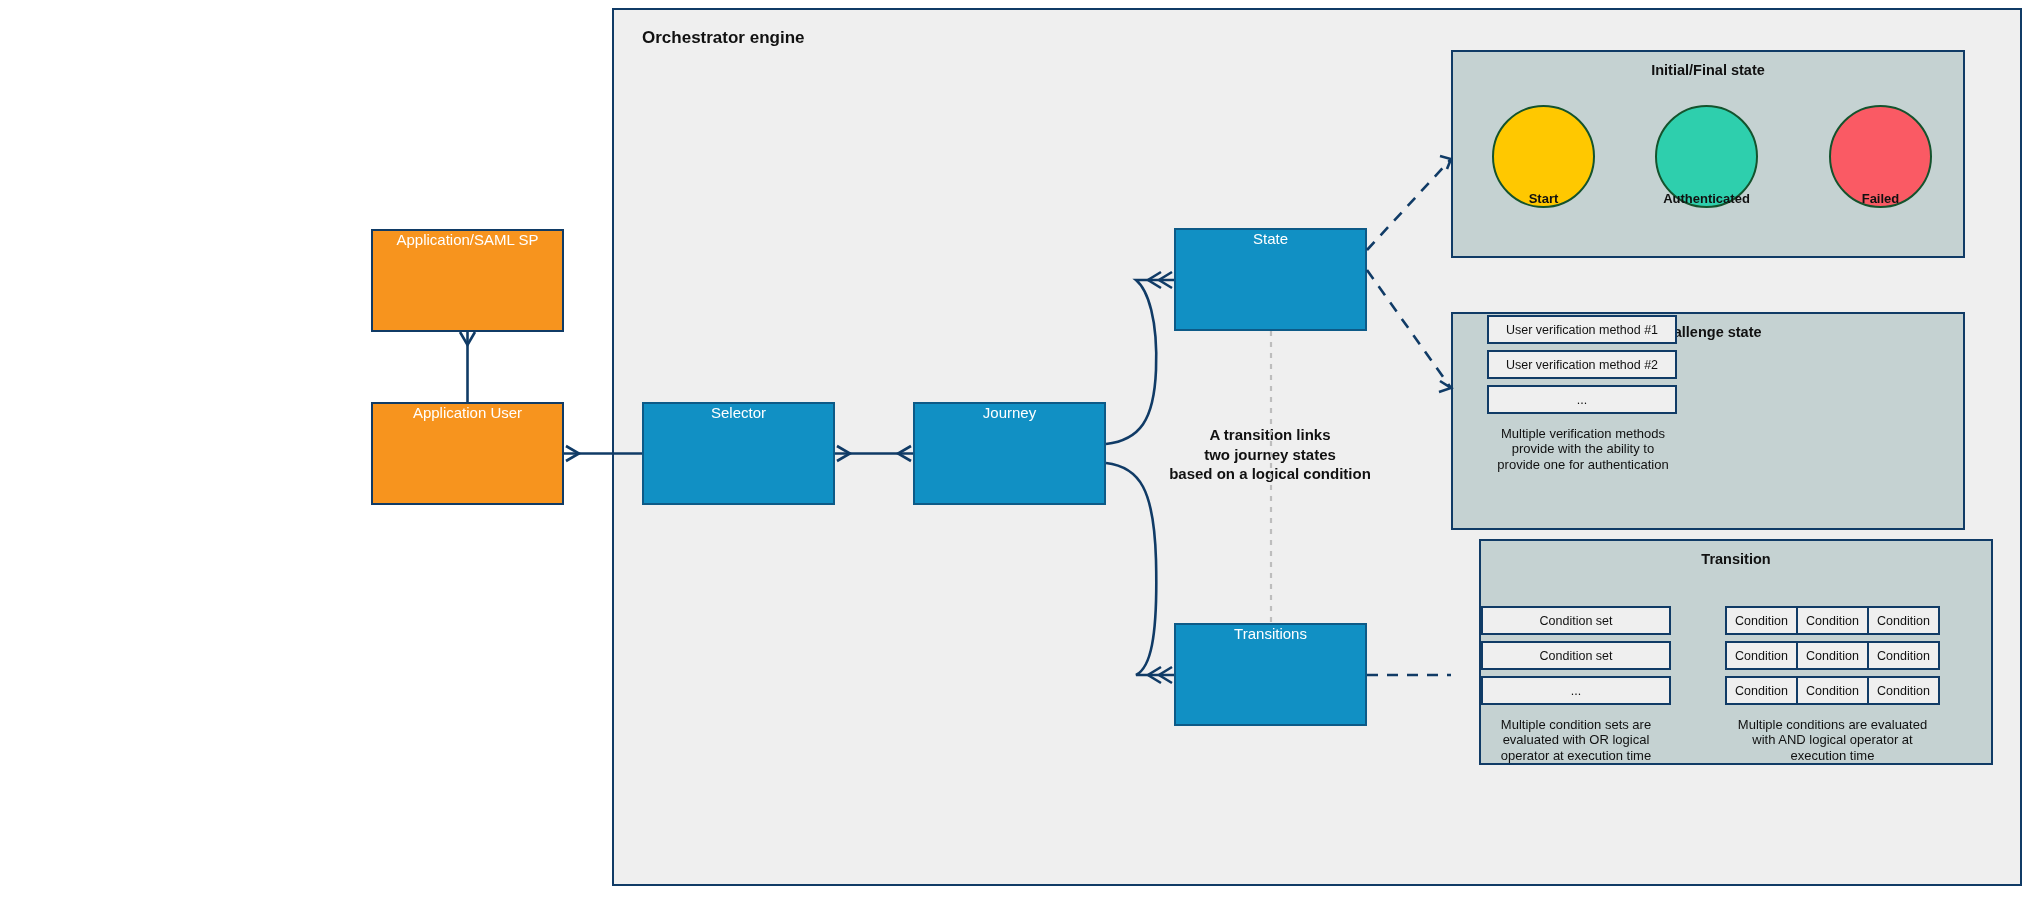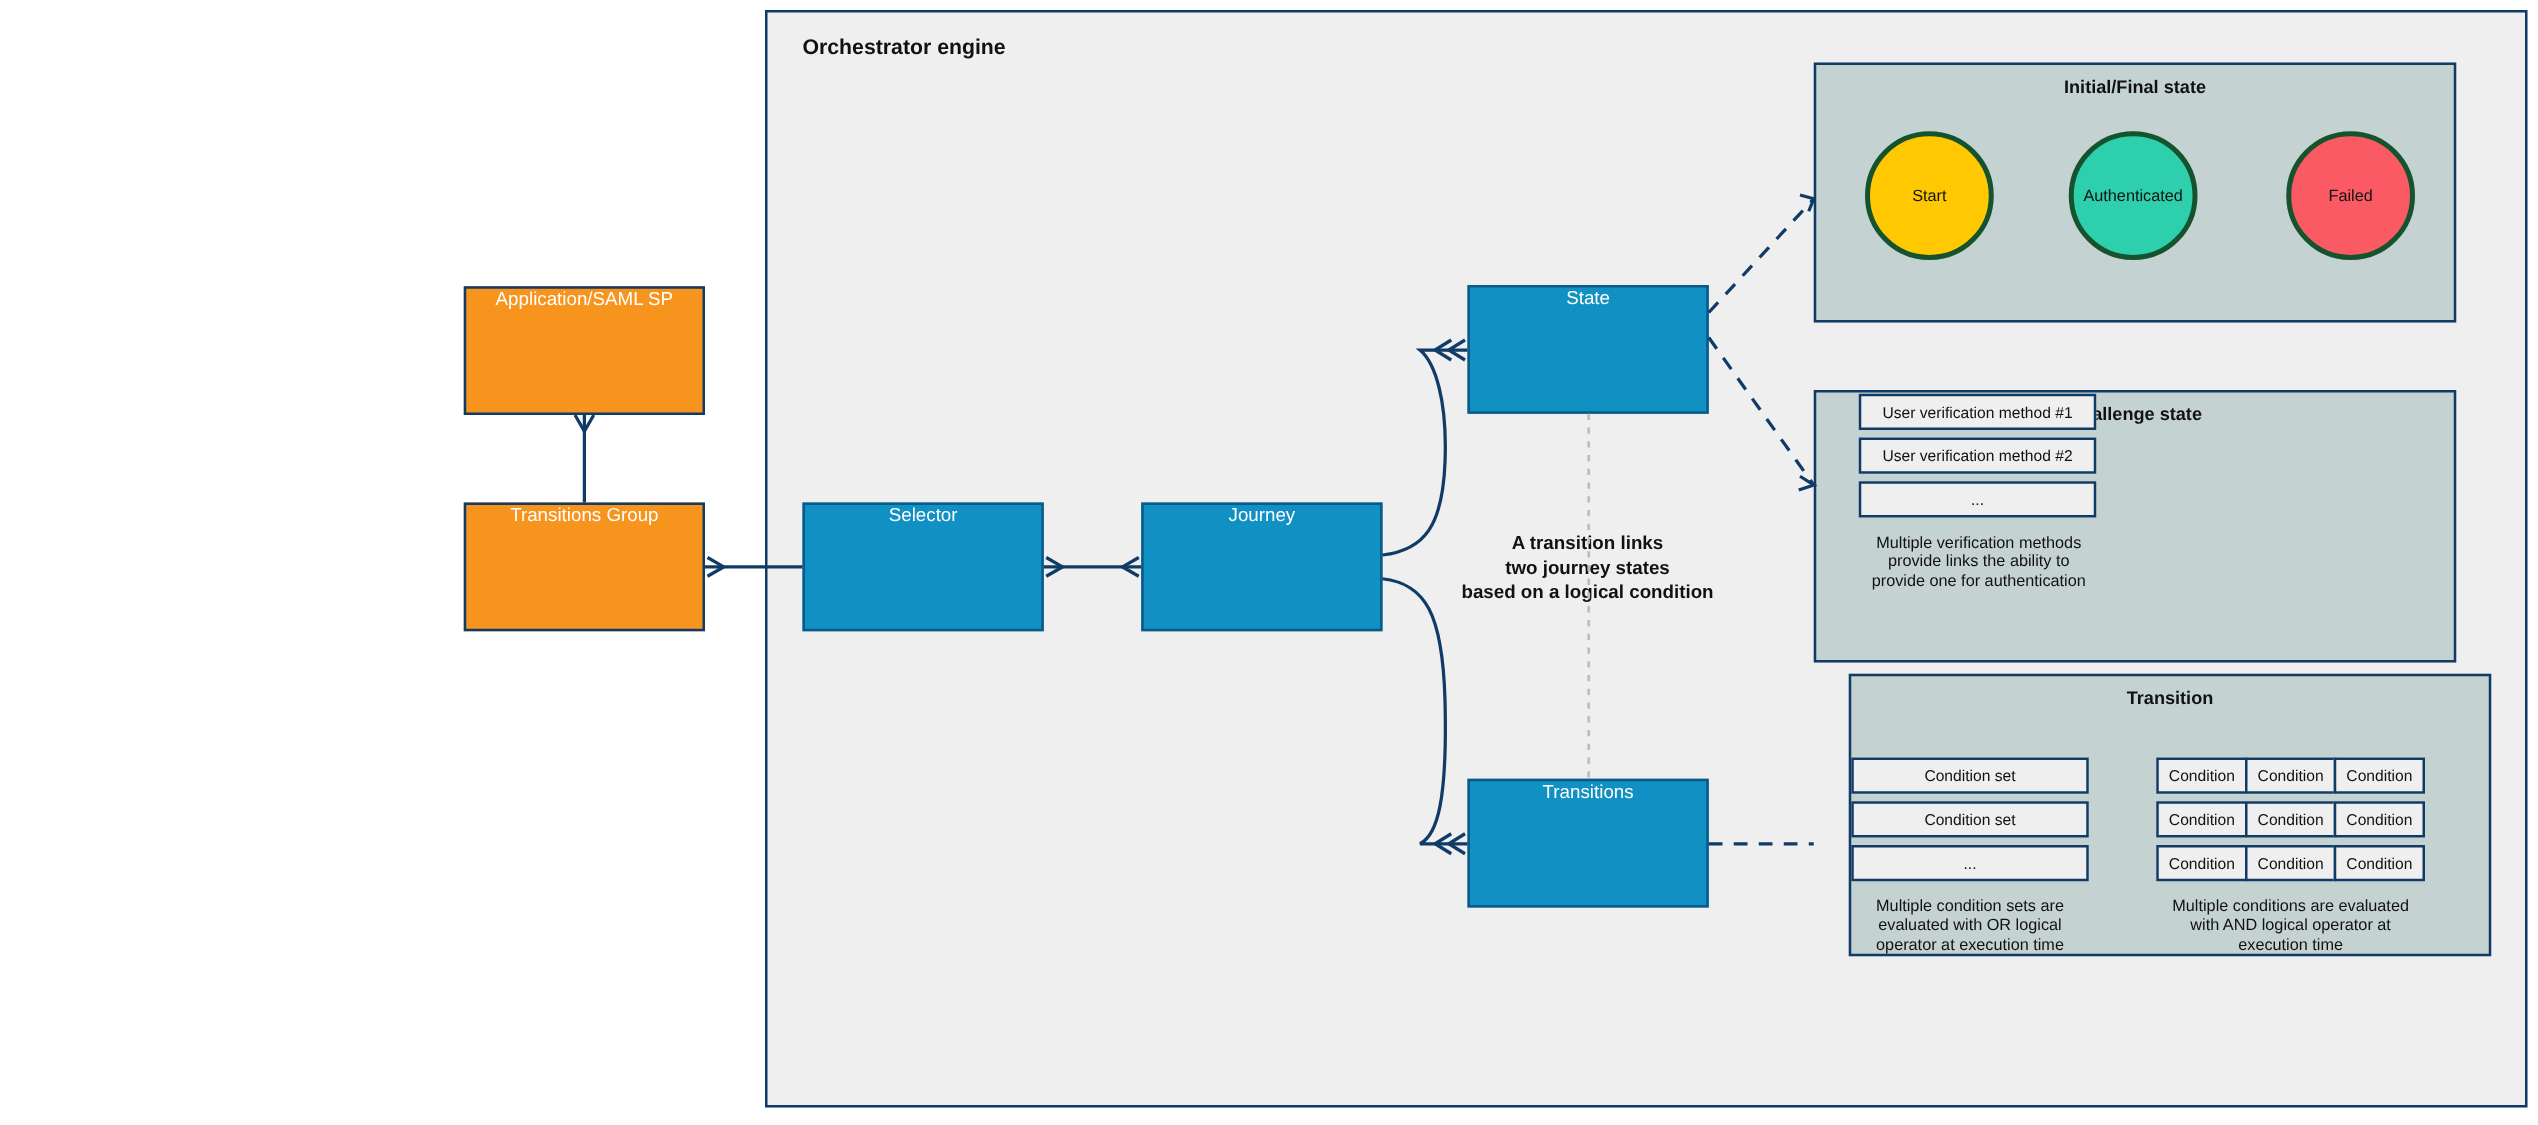--- a/index.html
+++ b/index.html
@@ -12,40 +12,40 @@
   .orange{background:#F7941E;border:2px solid #103B66;color:#ffffff;font-size:15px;}
   .blue{background:#1190C4;border:2px solid #0D5A87;color:#ffffff;font-size:15px;}
   .engine{position:absolute;background:#EFEFEF;border:2px solid #103B66;box-sizing:border-box;}
   .engine-title{position:absolute;font-weight:bold;font-size:17px;color:#111;}
   .group{position:absolute;background:#C5D2D2;border:2px solid #103B66;box-sizing:border-box;}
   .group-title{position:absolute;width:100%;text-align:center;font-weight:bold;
                font-size:14.5px;color:#111;left:0;}
   .chip{position:absolute;background:#EFEFEF;border:2px solid #103B66;box-sizing:border-box;
         display:flex;align-items:center;justify-content:center;font-size:12.5px;color:#111;}
   .note{position:absolute;text-align:center;font-size:13px;color:#111;line-height:1.18;}
-  .circle{position:absolute;border-radius:50%;border:4px solid #14532d;
-          display:flex;align-items:center;justify-content:center;
-          font-weight:normal;font-size:13px;color:#111;box-sizing:border-box;}
+  .circle{position:absolute;border-radius:50%;border:2px solid #14532d;
+          display:flex;align-items:flex-end;justify-content:center;
+          font-weight:bold;font-size:13px;color:#111;box-sizing:border-box;}
   .center-note{position:absolute;text-align:center;font-weight:bold;font-size:15px;
                color:#111;line-height:1.3;}
 </style>
 </head>
 <body>
 
 <div id="canvas">
 
   <div class="engine" style="left:612px;top:8px;width:1410px;height:878px;"></div>
   <div class="engine-title" style="left:642px;top:28px;">Orchestrator engine</div>
 
   <div class="node orange" style="left:371px;top:229px;width:193px;height:103px;">
     <span>Application/SAML SP</span>
   </div>
 
   <div class="node orange" style="left:371px;top:402px;width:193px;height:103px;">
-    <span>Transitions Group</span>
+    <span>Application User</span>
   </div>
 
   <div class="node blue" style="left:642px;top:402px;width:193px;height:103px;">
     <span>Selector</span>
   </div>
 
   <div class="node blue" style="left:913px;top:402px;width:193px;height:103px;">
     <span>Journey</span>
   </div>
 
@@ -86,21 +86,21 @@
   </div>
   <div class="chip" style="left:1487px;top:350px;width:190px;height:29px;">
     <span>User verification method #2</span>
   </div>
   <div class="chip" style="left:1487px;top:385px;width:190px;height:29px;">
     <span>...</span>
   </div>
 
   <div class="note" style="left:1468px;top:426px;width:230px;">
     <div>Multiple verification methods</div>
-    <div>provide links the ability to</div>
+    <div>provide with the ability to</div>
     <div>provide one for authentication</div>
   </div>
 
   <div class="group" style="left:1451px;top:539px;width:514px;height:226px;margin-left:28px;">
     <div class="group-title" style="top:10px;">Transition</div>
   </div>
 
   <div class="chip" style="left:1481px;top:606px;width:190px;height:29px;">
     <span>Condition set</span>
   </div>

